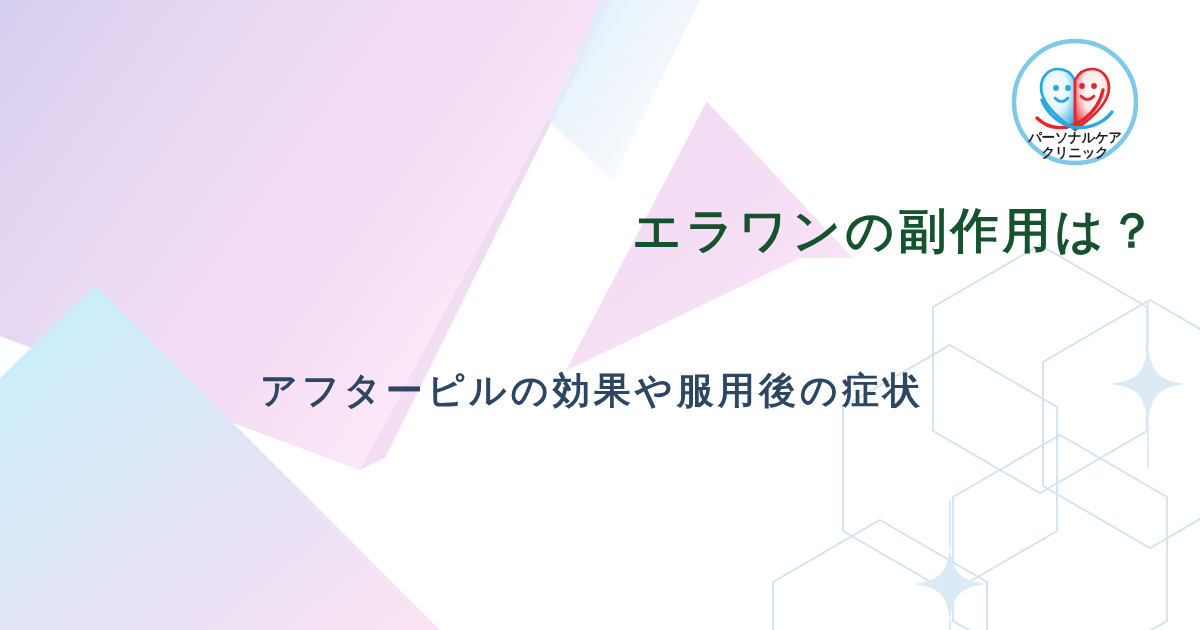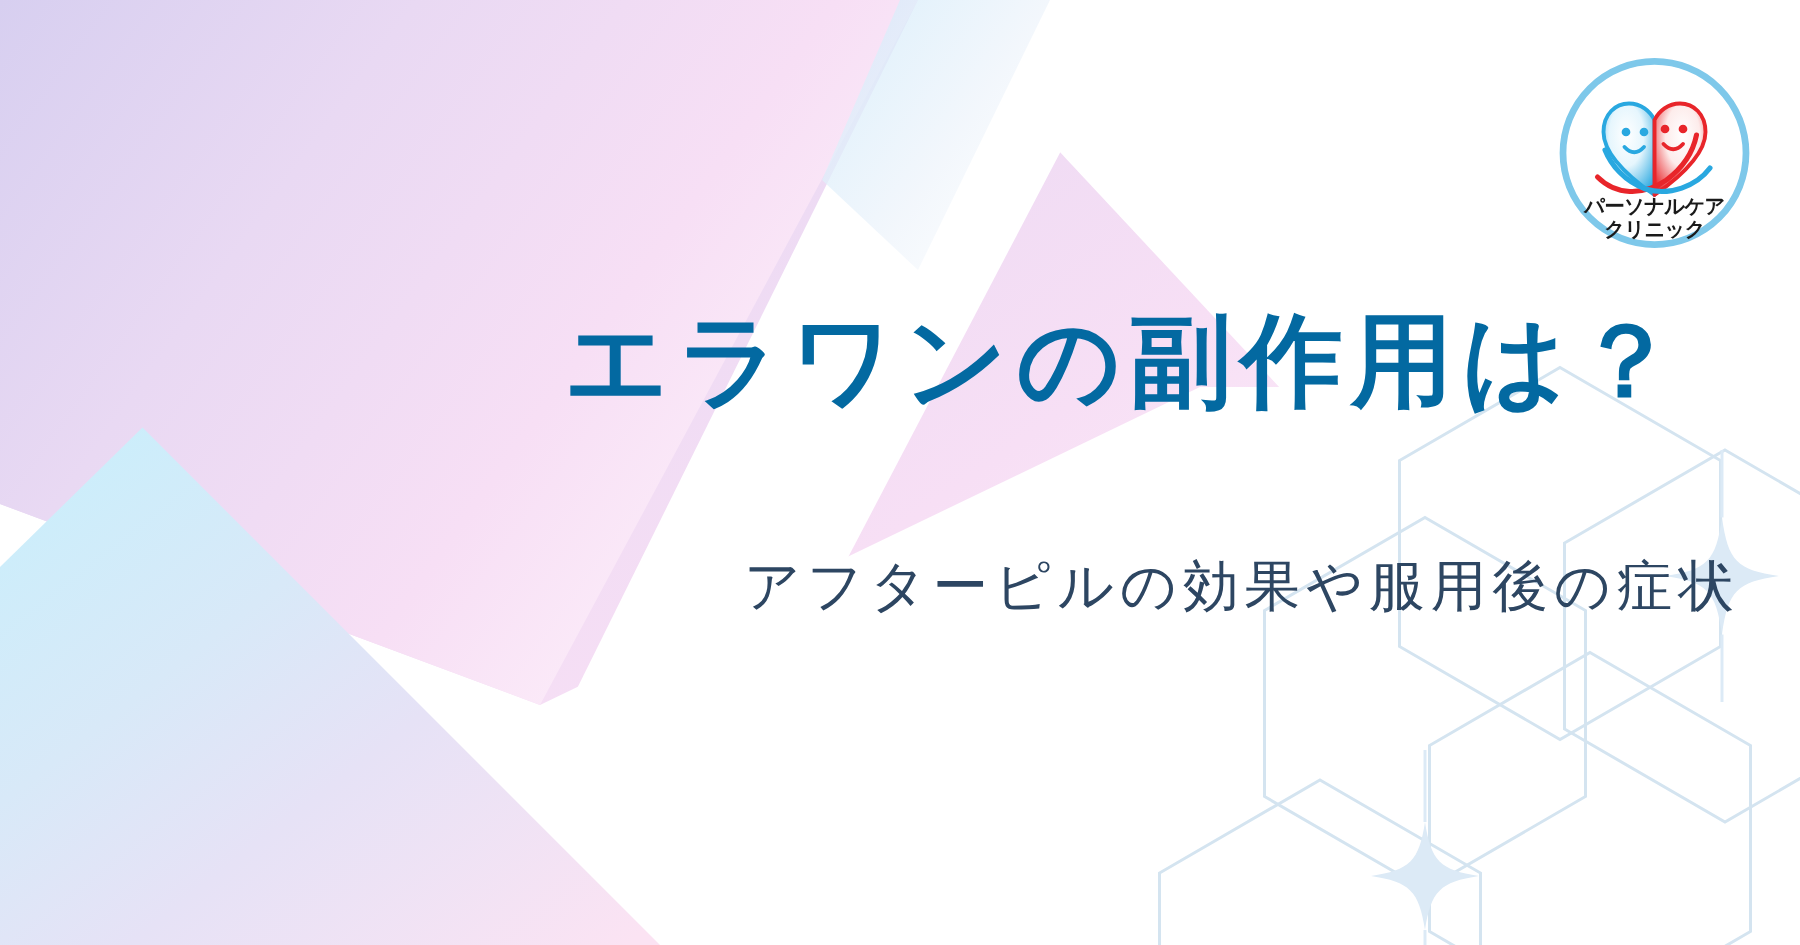--- a/index.html
+++ b/index.html
@@ -25,21 +25,21 @@
     inset:0;
     width:1200px;
     height:630px;
   }
 
   .bg-svg { position:absolute; top:0; left:0; display:block; }
 
   
   .logo-badge {
     position:absolute;
-    left:1039px;
+    left:1011px;
     top:38px;
     width:128px;
     height:128px;
     text-align:center;
   }
   .logo-badge svg { display:block; }
 
   
   .title-wrap {
     position:absolute;
@@ -48,39 +48,38 @@
     width:1200px;
     height:630px;
     pointer-events:none;
   }
 
   .main-title {
     position:absolute;
     right:40px;
     top:207px;
     width:820px;
-    text-align:center;
+    text-align:right;
     font-family:"Liberation Sans", sans-serif;
-    font-size:68px;
+    font-size:48px;
     font-weight:700;
     line-height:1.0;
     letter-spacing:0.085em;
-    color:#0369a1;
+    color:#14532d;
     white-space:nowrap;
   }
 
   .sub-title {
     position:absolute;
     right:40px;
     top:362px;
     width:900px;
-    text-align:right;
     font-family:"Liberation Sans", sans-serif;
     font-size:37px;
-    font-weight:400;
+    font-weight:700;
     line-height:1.58;
     letter-spacing:0.11em;
     color:#2d4662;
   }
   .sub-line { display:block; white-space:nowrap; }
 </style>
 </head>
 <body>
 
 <div id="canvas">

